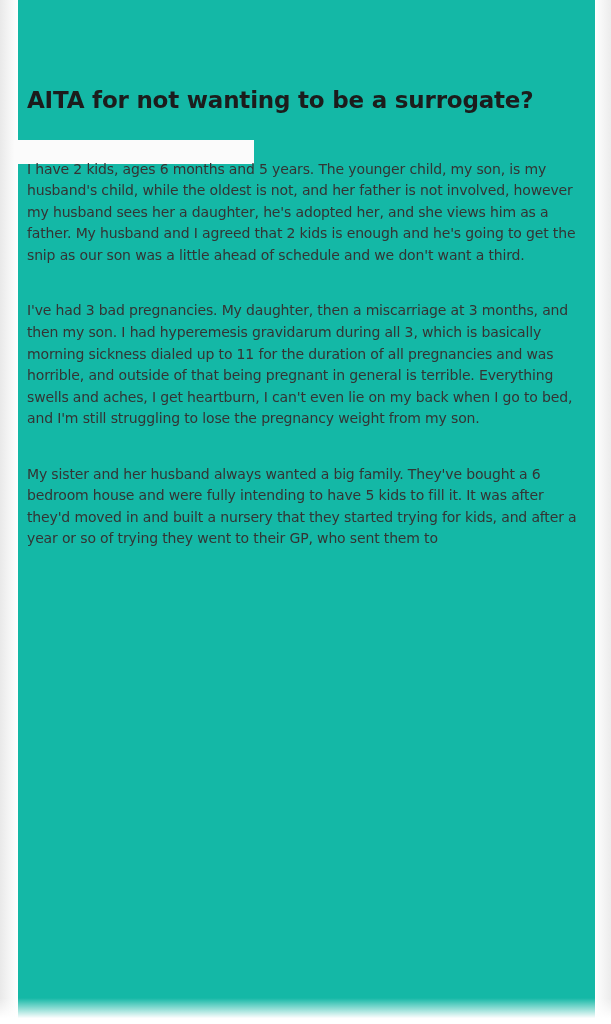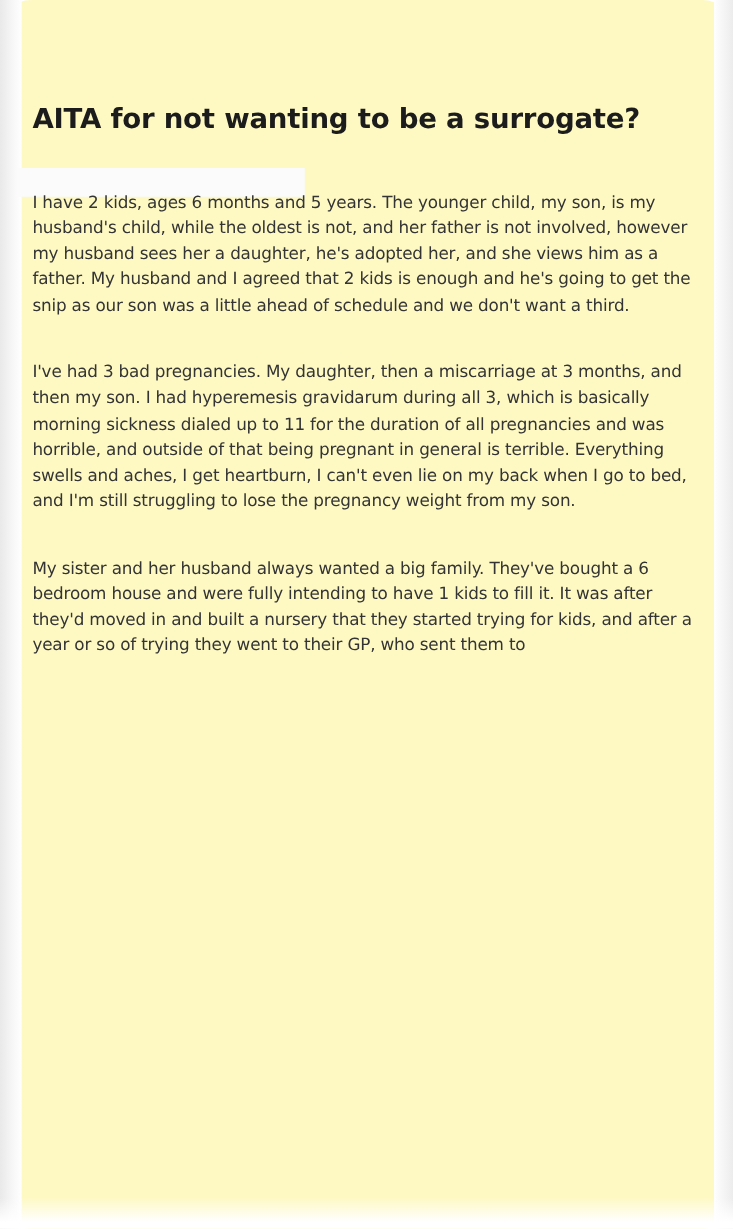--- a/index.html
+++ b/index.html
@@ -11,23 +11,22 @@
     width: 611px;
     height: 1024px;
     overflow: hidden;
     font-family: "DejaVu Sans", sans-serif;
     color: #2b2b2b;
   }
   .page {
     position: relative;
     width: 611px;
     height: 1024px;
-    background: #fef9c3;
+    background: #14b8a6;
     box-sizing: border-box;
-    border-radius: 26px;
   }
   
   .edge-left {
     position: absolute;
     top: 0; left: 0;
     width: 18px; height: 1024px;
     background: linear-gradient(to right, #e9e9e9 0%, #f6f6f6 55%, #ffffff 100%);
     pointer-events: none;
   }
   .edge-right {
@@ -101,17 +100,17 @@
   <div class="edge-left"></div>
   <div class="edge-right"></div>
 
   <div class="ghost-top"></div>
   <div class="ghost-band"></div>
 
   <div class="content">
     <h1 class="post-title">AITA for not wanting to be a surrogate?</h1>
     <p class="para">I have 2 kids, ages 6 months and 5 years. The younger child, my son, is my husband's child, while the oldest is not, and her father is not involved, however my husband sees her a daughter, he's adopted her, and she views him as a father. My husband and I agreed that 2 kids is enough and he's going to get the snip as our son was a little ahead of schedule and we don't want a third.</p>
     <p class="para">I've had 3 bad pregnancies. My daughter, then a miscarriage at 3 months, and then my son. I had hyperemesis gravidarum during all 3, which is basically morning sickness dialed up to 11 for the duration of all pregnancies and was horrible, and outside of that being pregnant in general is terrible. Everything swells and aches, I get heartburn, I can't even lie on my back when I go to bed, and I'm still struggling to lose the pregnancy weight from my son.</p>
-    <p class="para">My sister and her husband always wanted a big family. They've bought a 6 bedroom house and were fully intending to have 1 kids to fill it. It was after they'd moved in and built a nursery that they started trying for kids, and after a year or so of trying they went to their GP, who sent them to</p>
+    <p class="para">My sister and her husband always wanted a big family. They've bought a 6 bedroom house and were fully intending to have 5 kids to fill it. It was after they'd moved in and built a nursery that they started trying for kids, and after a year or so of trying they went to their GP, who sent them to</p>
   </div>
 
   <div class="fade-bottom"></div>
 </div>
 
 </body></html>

